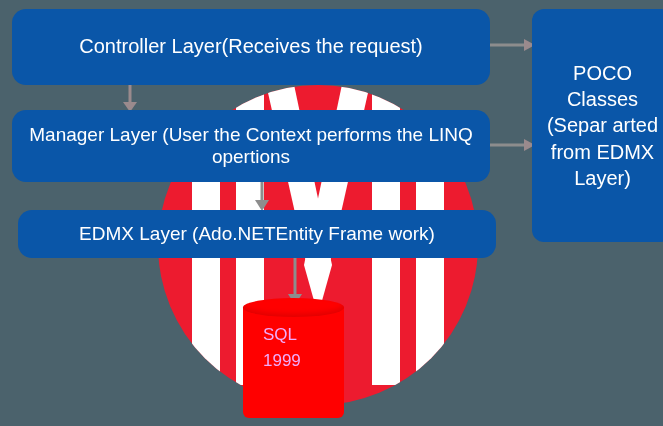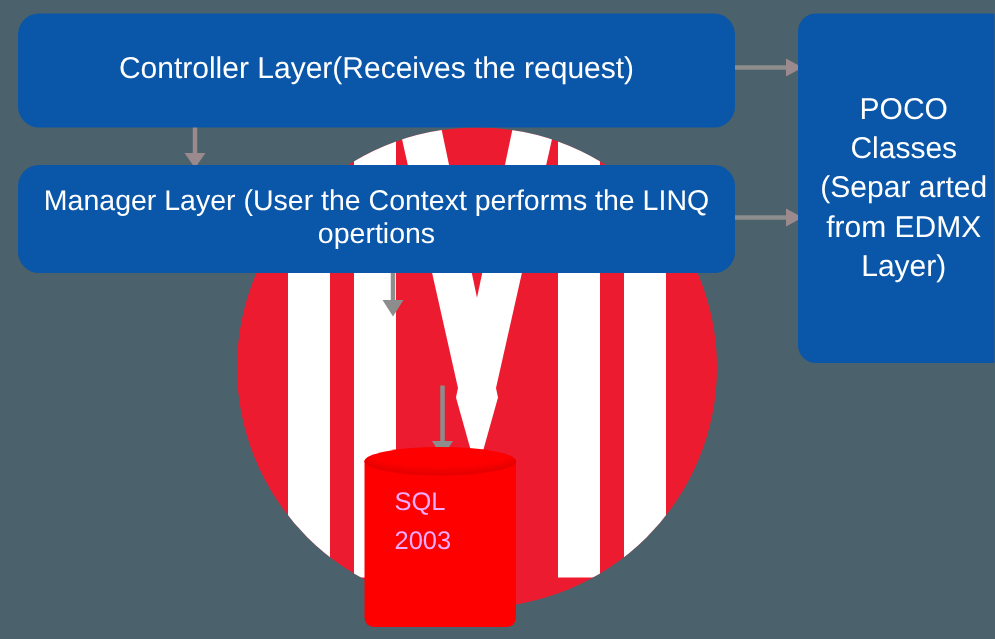--- a/index.html
+++ b/index.html
@@ -193,27 +193,30 @@
   </svg>
 
   <div class="box" id="box-manager">
     <span class="box-text">Manager Layer (User the Context performs the LINQ opertions</span>
   </div>
 
   <div class="box" id="box-controller">
     <span class="box-text">Controller Layer(Receives the request)</span>
   </div>
 
+  <div class="box" id="box-edmx">
+    <span class="box-text">EDMX Layer (Ado.NETEntity Frame work)</span>
+  </div>
 
   <div class="box" id="box-poco">
     <span class="box-text">POCO Classes (Separ arted from EDMX Layer)</span>
   </div>
 
   <div class="cylinder">
     <div class="cyl-body"></div>
     <div class="cyl-top"></div>
     <div class="cyl-label">
       <div>SQL</div>
-      <div>2003</div>
+      <div>1999</div>
     </div>
   </div>
 
 </div>
 
 </body></html>

